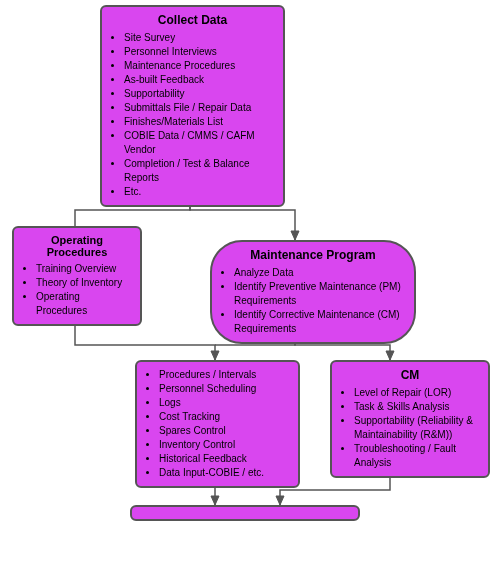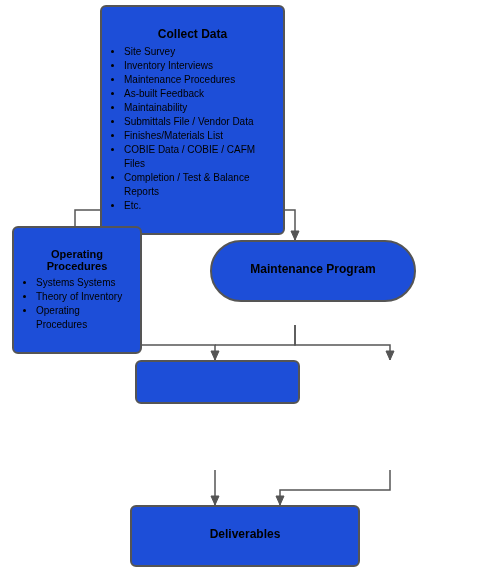--- a/index.html
+++ b/index.html
@@ -12,23 +12,23 @@
       overflow: hidden;
     }
     .diagram {
       position: relative;
       width: 503px;
       height: 586px;
     }
     .box {
       position: absolute;
       border: 2px solid #555;
-      background: #1d4ed8;
+      background: #d946ef;
       border-radius: 6px;
-      padding: 20px 8px;
+      padding: 6px 8px;
     }
     .box-title {
       font-weight: bold;
       font-size: 12px;
       text-align: center;
       margin-bottom: 4px;
       color: #000;
     }
     .box ul {
       list-style: disc;
@@ -80,45 +80,68 @@
     <polygon points="215,505 211,496 219,496"></polygon>
 
     <polyline points="390,470 390,490 280,490 280,505"></polyline>
     <polygon points="280,505 276,496 284,496"></polygon>
   </svg>
 
   <div class="box" style="left:100px; top:5px; width:185px;">
     <div class="box-title">Collect Data</div>
     <ul>
       <li>Site Survey</li>
-      <li>Inventory Interviews</li>
+      <li>Personnel Interviews</li>
       <li>Maintenance Procedures</li>
       <li>As-built Feedback</li>
-      <li>Maintainability</li>
-      <li>Submittals File / Vendor Data</li>
+      <li>Supportability</li>
+      <li>Submittals File / Repair Data</li>
       <li>Finishes/Materials List</li>
-      <li>COBIE Data / COBIE / CAFM Files</li>
+      <li>COBIE Data / CMMS / CAFM Vendor</li>
       <li>Completion / Test &amp; Balance Reports</li>
       <li>Etc.</li>
     </ul>
   </div>
 
   <div class="box" style="left:12px; top:226px; width:130px;">
     <div class="box-title" style="font-size:11px;">Operating Procedures</div>
     <ul>
-      <li>Systems Systems</li>
+      <li>Training Overview</li>
       <li>Theory of Inventory</li>
       <li>Operating Procedures</li>
     </ul>
   </div>
 
   <div class="box" style="left:210px; top:240px; width:206px;border-radius:32px;">
     <div class="box-title">Maintenance Program</div>
+    <ul>
+      <li>Analyze Data</li>
+      <li>Identify Preventive Maintenance (PM) Requirements</li>
+      <li>Identify Corrective Maintenance (CM) Requirements</li>
+    </ul>
   </div>
 
   <div class="box" style="left:135px; top:360px; width:165px;">
+    <ul>
+      <li>Procedures / Intervals</li>
+      <li>Personnel Scheduling</li>
+      <li>Logs</li>
+      <li>Cost Tracking</li>
+      <li>Spares Control</li>
+      <li>Inventory Control</li>
+      <li>Historical Feedback</li>
+      <li>Data Input-COBIE / etc.</li>
+    </ul>
   </div>
 
+  <div class="box" style="left:330px; top:360px; width:160px;">
+    <div class="box-title">CM</div>
+    <ul>
+      <li>Level of Repair (LOR)</li>
+      <li>Task &amp; Skills Analysis</li>
+      <li>Supportability (Reliability &amp; Maintainability (R&amp;M))</li>
+      <li>Troubleshooting / Fault Analysis</li>
+    </ul>
+  </div>
 
   <div class="box" style="left:130px; top:505px; width:230px;">
-    <div class="box-title">Deliverables</div>
   </div>
 </div>
 
 </body></html>

